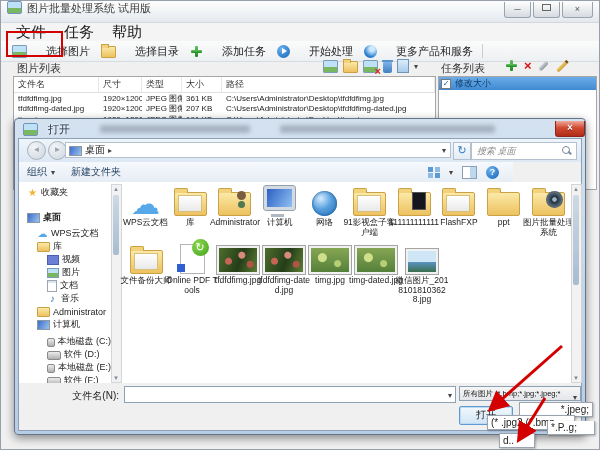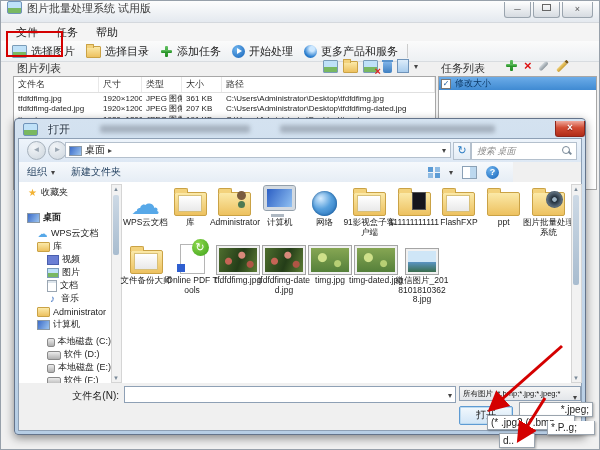--- a/index.html
+++ b/index.html
@@ -6,23 +6,23 @@
   #stage{position:relative;width:600px;height:450px;font-family:"Liberation Sans","DejaVu Sans",sans-serif;background:#e8e8e8;overflow:hidden;font-size:11px;color:#222;}
   
   #main{position:absolute;inset:0;background:#f0f0f0;border:1px solid #97a0aa;}
   #titlebar{position:absolute;left:0;top:0;right:0;height:22px;background:linear-gradient(#fdfdfd,#e4e9ef);border-bottom:1px solid #d4d8dd;display:flex;align-items:flex-start;padding:0 6px;box-sizing:border-box;}
   .appico{width:13px;height:11px;border:1px solid #6f93b9;background:linear-gradient(#bfe1f8 55%,#79b861 56%);border-radius:2px;margin-right:5px;}
   #title-text{font-size:11px;color:#3a3a3a;}
   .winbtns{position:absolute;right:6px;top:1px;display:flex;gap:2px;}
   .wbtn{width:25px;height:15px;border:1px solid #9aa4ae;border-top:none;border-radius:0 0 3px 3px;background:linear-gradient(#fdfdfd,#d6dbe1);font-size:9px;line-height:14px;text-align:center;color:#555;}
   .wbtn .maxsq{display:inline-block;width:7px;height:5px;border:1px solid #666;vertical-align:1px;}
   #menubar{position:absolute;left:0;top:22px;right:0;height:18px;background:#f4f4f4;border-bottom:1px solid #e0e0e0;display:flex;align-items:center;padding-left:6px;}
-  .menu-item{padding:0 9px;font-size:11px;color:#222;}
+  .menu-item{padding:0 9px;font-size:15px;color:#222;}
   #toolbar{position:absolute;left:0;top:40px;right:0;height:20px;background:linear-gradient(#fbfbfb,#edf0f3);border-bottom:1px solid #d8dce0;display:flex;align-items:center;padding-left:7px;}
-  .tbtn{display:flex;align-items:center;gap:4px;padding:1px 7px 1px 4px;font-size:11px;color:#222;}
+  .tbtn{display:flex;align-items:center;gap:19px;padding:1px 7px 1px 4px;font-size:11px;color:#222;}
   .tsep{width:1px;height:14px;background:#ccc;margin:0 2px;}
   .ic-img{width:13px;height:11px;border:1px solid #7a9cb8;background:linear-gradient(#bfe1f8 55%,#79b861 56%);border-radius:1px;position:relative;}
   .ic-img.xed:after{content:"×";position:absolute;right:-4px;bottom:-5px;color:#d22;font-weight:bold;font-size:11px;}
   .mini-folder{width:13px;height:10px;background:linear-gradient(#fbe9a8,#edc15f);border:1px solid #caa245;border-radius:1px;position:relative;margin-top:2px;}
   .mini-folder:before{content:"";position:absolute;left:-1px;top:-3px;width:6px;height:3px;background:#f3d27c;border:1px solid #caa245;border-bottom:none;border-radius:1px 1px 0 0;}
   .ic-plus{position:relative;width:13px;height:13px;}
   .ic-plus:before{content:"";position:absolute;left:5px;top:1px;width:3px;height:11px;background:linear-gradient(#62c162,#1d8a1d);border-radius:1px;}
   .ic-plus:after{content:"";position:absolute;left:1px;top:5px;width:11px;height:3px;background:linear-gradient(#62c162,#1d8a1d);border-radius:1px;}
   .ic-play{width:13px;height:13px;border-radius:50%;background:radial-gradient(circle at 35% 30%,#6fb4ee,#1060b8);position:relative;}
   .ic-play:after{content:"";position:absolute;left:5px;top:3px;border-left:5px solid #fff;border-top:3.5px solid transparent;border-bottom:3.5px solid transparent;}

